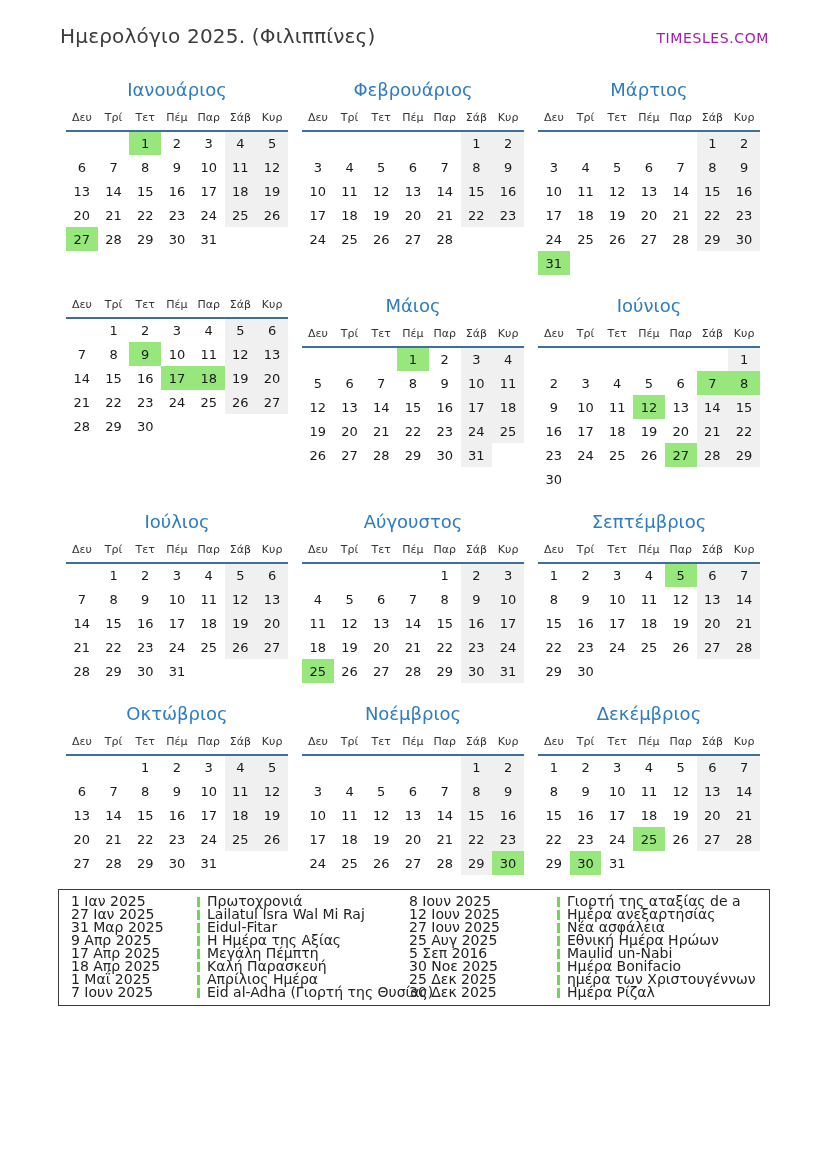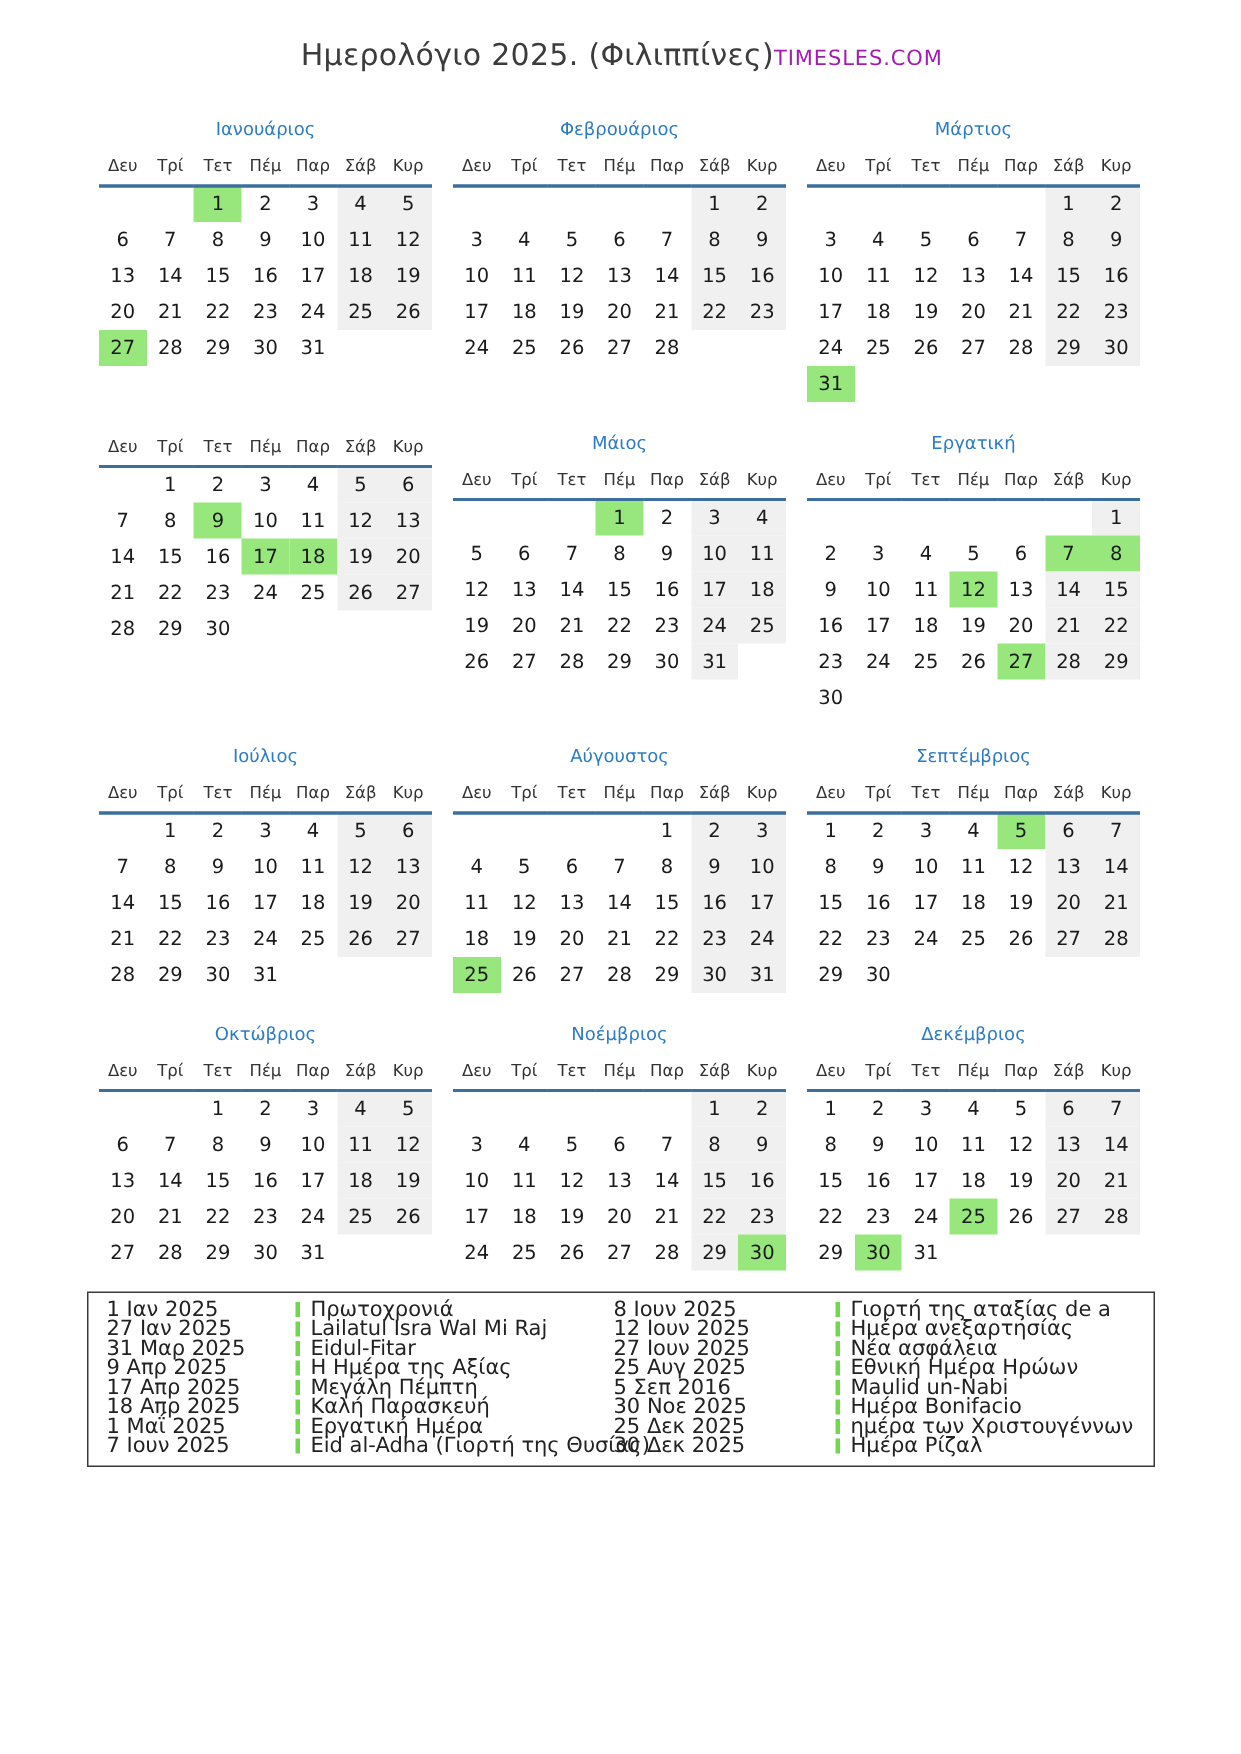--- a/index.html
+++ b/index.html
@@ -8,21 +8,21 @@
     width: 827px; height: 1169px;
     font-family: "DejaVu Sans", "Liberation Sans", sans-serif;
     color: #222;
     position: relative;
     overflow: hidden;
   }
   .page { width: 827px; height: 1169px; background: #fff; }
 
   
   .header {
-    display: flex; justify-content: center; align-items: baseline;
+    display: flex; justify-content: space-between; align-items: baseline;
     padding: 24px 58px 0 60px;
   }
   .page-title {
     font-size: 20px; font-weight: 400; color: #3c3c3c; letter-spacing: 0.2px;
   }
   .brand-link {
     font-size: 14px; color: #a21caf; text-decoration: none; letter-spacing: 0.6px;
     cursor: pointer;
   }
 
@@ -30,21 +30,21 @@
   .months {
     margin: 31px 0 0 66px;
     display: grid;
     grid-template-columns: repeat(3, 222px);
     column-gap: 14px;
     row-gap: 20px;
     align-items: start;
   }
   .month { width: 222px; }
   .month-title {
-    text-align: center; color: #2d7cc1; font-size: 12px; font-weight: 400;
+    text-align: center; color: #2d7cc1; font-size: 18px; font-weight: 400;
     margin-bottom: 8px;
   }
   .month table { border-collapse: collapse; width: 100%; table-layout: fixed; }
   .month th {
     font-size: 11px; font-weight: 400; color: #333;
     padding: 3px 0 6px; border-bottom: 2px solid #3d6f9e;
     text-align: center;
   }
   .month td {
     height: 24px; text-align: center; font-size: 13px; color: #1a1a1a;
@@ -398,21 +398,21 @@
               <td>28</td>
               <td>29</td>
               <td>30</td>
               <td class="we">31</td>
               <td></td>
             </tr>
           </tbody>
         </table>
       </div>
       <div class="month">
-        <div class="month-title">Εργατική</div>
+        <div class="month-title">Ιούνιος</div>
         <table>
           <thead>
             <tr>
               <th>Δευ</th>
               <th>Τρί</th>
               <th>Τετ</th>
               <th>Πέμ</th>
               <th>Παρ</th>
               <th>Σάβ</th>
               <th>Κυρ</th>
@@ -875,21 +875,21 @@
       <div class="legend-name"><span class="tick"></span><span>Εθνική Ημέρα Ηρώων</span></div>
       <div class="legend-date">17 Απρ 2025</div>
       <div class="legend-name"><span class="tick"></span><span>Μεγάλη Πέμπτη</span></div>
       <div class="legend-date">5 Σεπ 2016</div>
       <div class="legend-name"><span class="tick"></span><span>Maulid un-Nabi</span></div>
       <div class="legend-date">18 Απρ 2025</div>
       <div class="legend-name"><span class="tick"></span><span>Καλή Παρασκευή</span></div>
       <div class="legend-date">30 Νοε 2025</div>
       <div class="legend-name"><span class="tick"></span><span>Ημέρα Bonifacio</span></div>
       <div class="legend-date">1 Μαΐ 2025</div>
-      <div class="legend-name"><span class="tick"></span><span>Εργατική Ημέρα</span></div>
+      <div class="legend-name"><span class="tick"></span><span>Απρίλιος Ημέρα</span></div>
       <div class="legend-date">25 Δεκ 2025</div>
       <div class="legend-name"><span class="tick"></span><span>ημέρα των Χριστουγέννων</span></div>
       <div class="legend-date">7 Ιουν 2025</div>
       <div class="legend-name"><span class="tick"></span><span>Eid al-Adha (Γιορτή της Θυσίας)</span></div>
       <div class="legend-date">30 Δεκ 2025</div>
       <div class="legend-name"><span class="tick"></span><span>Ημέρα Ρίζαλ</span></div>
     </div>
 </div>
 
 </body></html>

